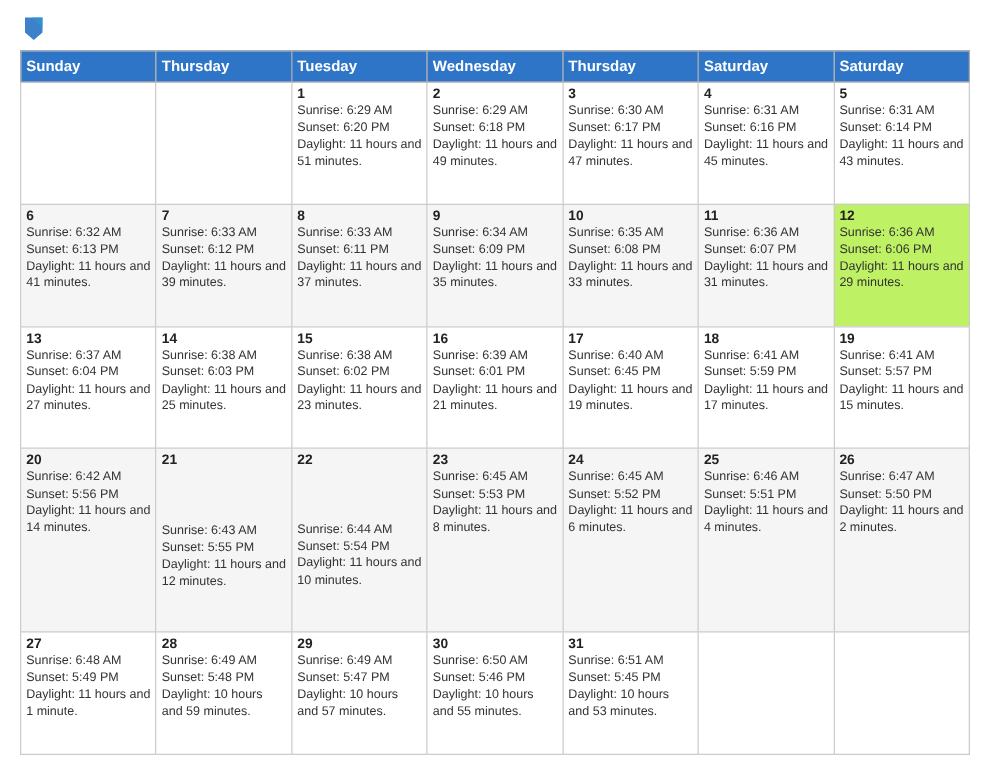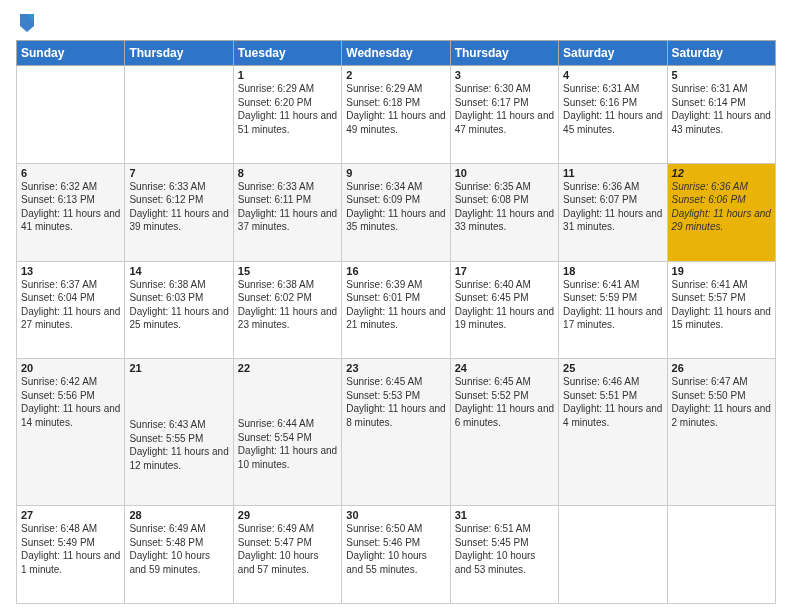--- a/index.html
+++ b/index.html
@@ -200,21 +200,21 @@
             <div class="day-info" style="white-space: pre-line;">Sunrise: 6:35 AM
 Sunset: 6:08 PM
 Daylight: 11 hours and 33 minutes.</div>
           </td>
           <td style="background: rgb(245, 245, 245);">
             <span class="day-number">11</span>
             <div class="day-info" style="white-space: pre-line;">Sunrise: 6:36 AM
 Sunset: 6:07 PM
 Daylight: 11 hours and 31 minutes.</div>
           </td>
-          <td style="background: #eab308; font-style: italic;">
+          <td style="background: #bef264;">
             <span class="day-number">12</span>
             <div class="day-info" style="white-space: pre-line;">Sunrise: 6:36 AM
 Sunset: 6:06 PM
 Daylight: 11 hours and 29 minutes.</div>
           </td>
         </tr>
         <tr>
           <td>
             <span class="day-number">13</span>
             <div class="day-info" style="white-space: pre-line;">Sunrise: 6:37 AM

